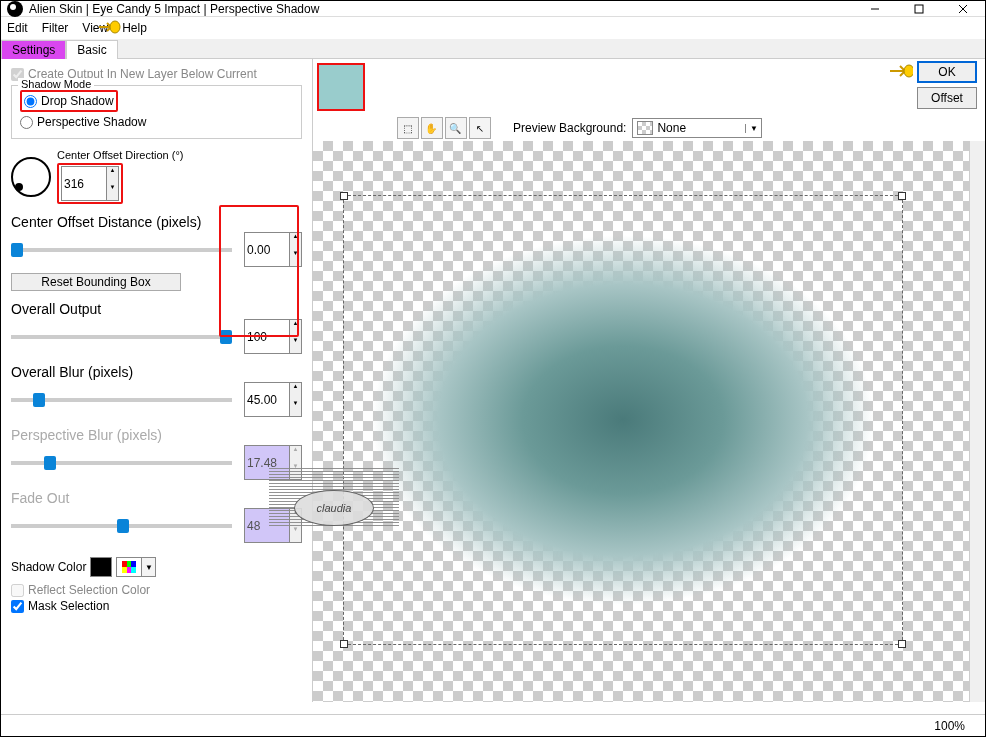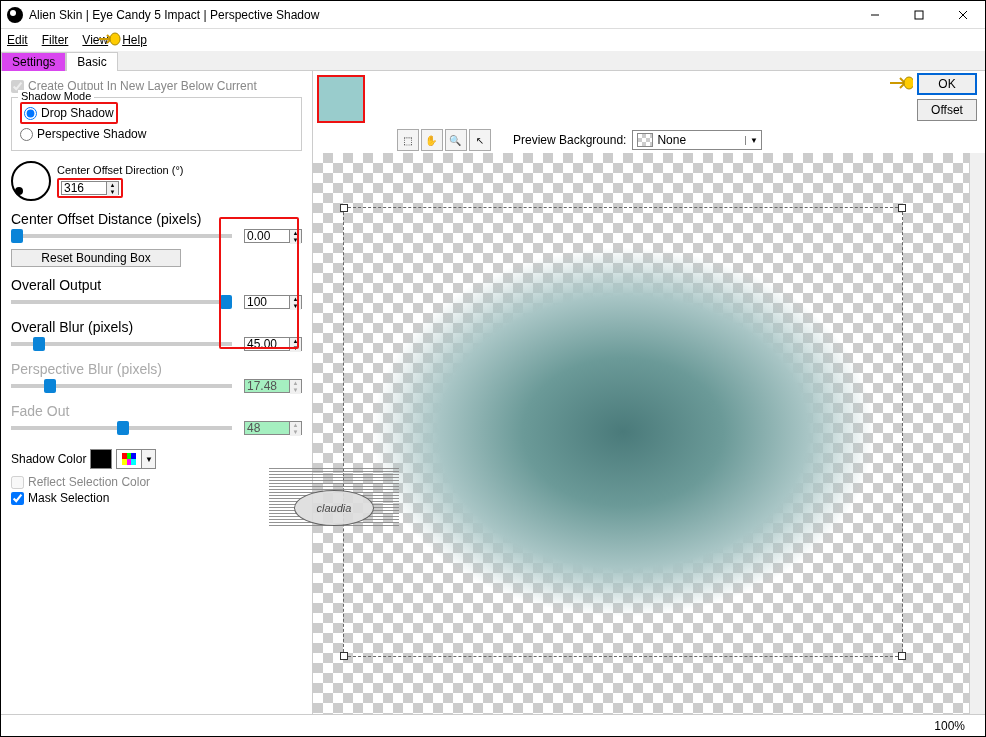--- a/index.html
+++ b/index.html
@@ -1,29 +1,29 @@
 <!DOCTYPE html>
 <html><head>
 <meta charset="utf-8">
 <style>
 * { box-sizing: border-box; margin: 0; padding: 0; font-family: "Segoe UI", Tahoma, sans-serif; font-size: 12px; }
 body { background: #fff; width: 986px; height: 737px; border: 1px solid #000; position: relative; overflow: hidden; }
 
 
-.titlebar { height: 28px; display: flex; align-items: center; padding-left: 6px; border-bottom: 1px solid #ddd; }
+.titlebar { height: 16px; display: flex; align-items: center; padding-left: 6px; border-bottom: 1px solid #ddd; }
 .titlebar .app-icon { width: 16px; height: 16px; background: #000; border-radius: 50%; margin-right: 6px; position: relative; }
 .titlebar .app-icon::after { content:""; position:absolute; width:6px;height:6px;background:#fff;border-radius:50%;top:3px;left:3px;}
 .titlebar .title { flex: 1; }
 .win-controls { display: flex; height: 100%; }
 .win-btn { width: 44px; display: flex; align-items: center; justify-content: center; }
 .win-btn svg { width: 10px; height: 10px; }
 
 
 .menubar { height: 22px; display: flex; align-items: center; padding-left: 6px; gap: 14px; position: relative; }
-.menubar span { cursor: default; text-decoration: underline; }
+.menubar span { cursor: default; }
 .pointer-hand { position: absolute; width: 24px; height: 20px; }
 .pointer-hand svg { width: 100%; height: 100%; }
 
 
 .tabs { display: flex; height: 20px; background: #f0f0f0; border-bottom: 1px solid #ccc; }
 .tab { padding: 2px 10px; border: 1px solid #ccc; border-bottom: none; background: #d946ef; position: relative; top: 1px; }
 .tab.active { background: #fff; }
 
 
 .main { display: flex; height: calc(100% - 28px - 22px - 20px - 22px); }
@@ -37,21 +37,21 @@
 .fieldset { border: 1px solid #ccc; padding: 4px 8px 8px; margin-top: 4px; position: relative; }
 .fieldset .legend { position: absolute; top: -8px; left: 6px; background: #fff; padding: 0 3px; font-size: 11px; }
 .radio-row { display: flex; align-items: center; padding: 1px 0; }
 .radio-row input { margin-right: 4px; }
 .highlight-red { border: 2px solid #e11; border-radius: 2px; padding: 1px 2px; display: inline-flex; }
 
 .offset-row { display: flex; align-items: center; margin-top: 10px; }
 .dial { width: 40px; height: 40px; border: 2px solid #000; border-radius: 50%; position: relative; margin-right: 6px; }
 .dial::after { content:""; position:absolute; width:8px;height:8px;background:#000;border-radius:50%; bottom:4px; left:2px;}
 .offset-label { font-size: 11px; }
-.spinner { display: flex; border: 1px solid #888; height: 14px; background:#86efac;justify-content:center;}
+.spinner { display: flex; border: 1px solid #888; height: 35px; background:#c4b5fd;justify-content:center;}
 .spinner input { border: none; width: 44px; padding: 0 2px; font-size: 12px; outline:none;}
 .spinner .spins { display: flex; flex-direction: column; width: 12px; border-left: 1px solid #888; }
 .spinner .spins div { flex:1; font-size:6px; text-align:center; line-height:7px; background:#f0f0f0;}
 
 .param-row { margin-top: 10px; }
 .param-label { font-size: 14px; }
 .param-body { display: flex; align-items: center; justify-content: space-between; margin-top:2px;}
 .slider { flex:1; height: 4px; background: #ccc; position: relative; margin-right: 12px; }
 .slider .thumb { position: absolute; width: 12px; height: 14px; background: #0a84d8; top: -5px; border-radius:2px;}
 .param-row.disabled .param-label { color:#aaa; }

